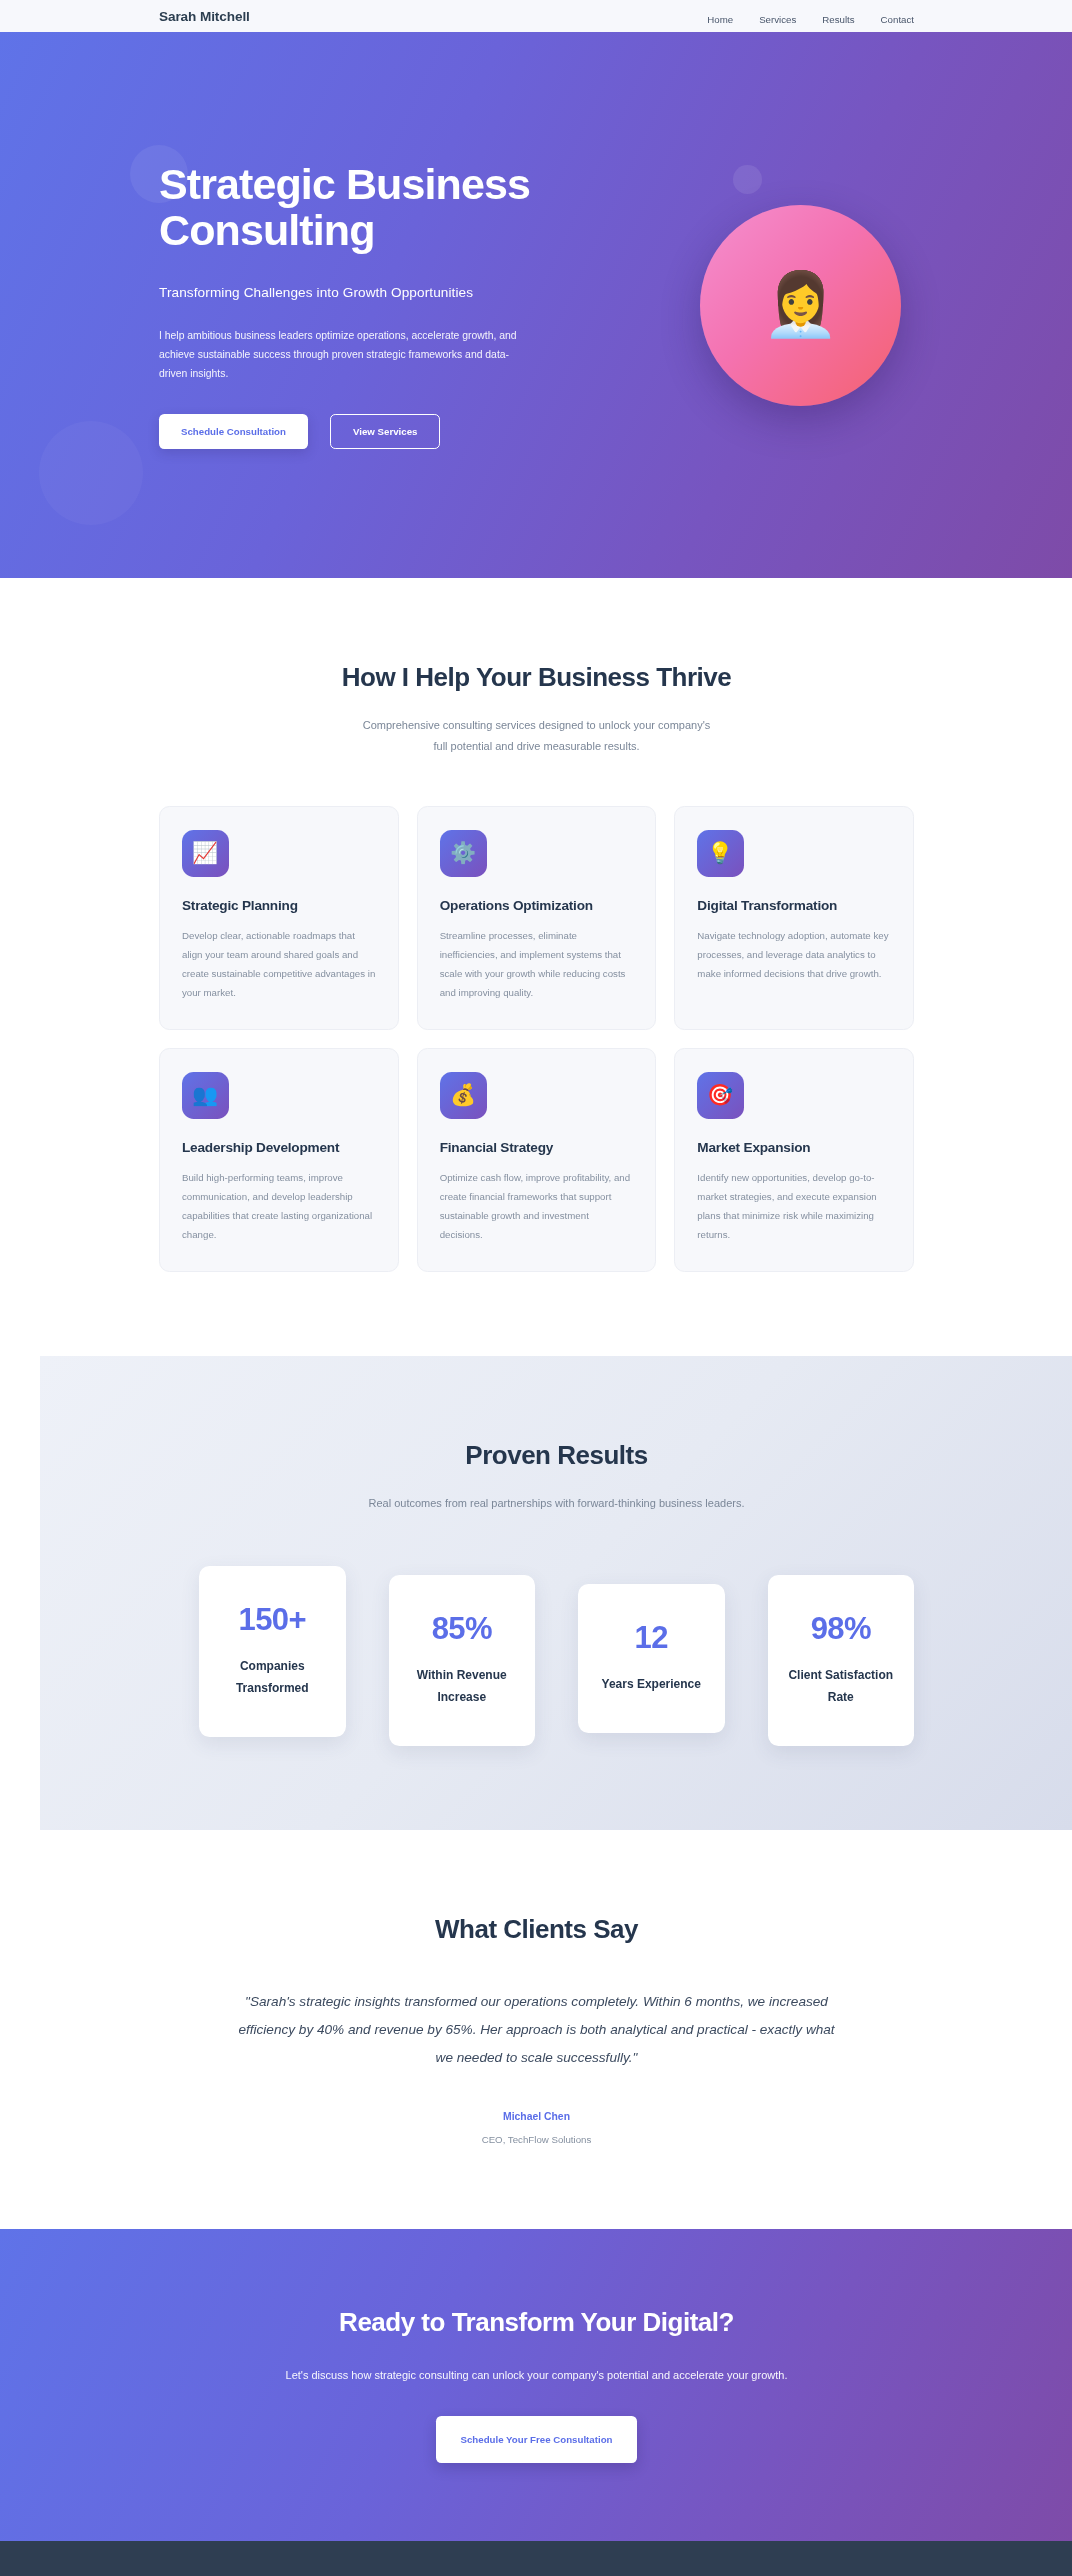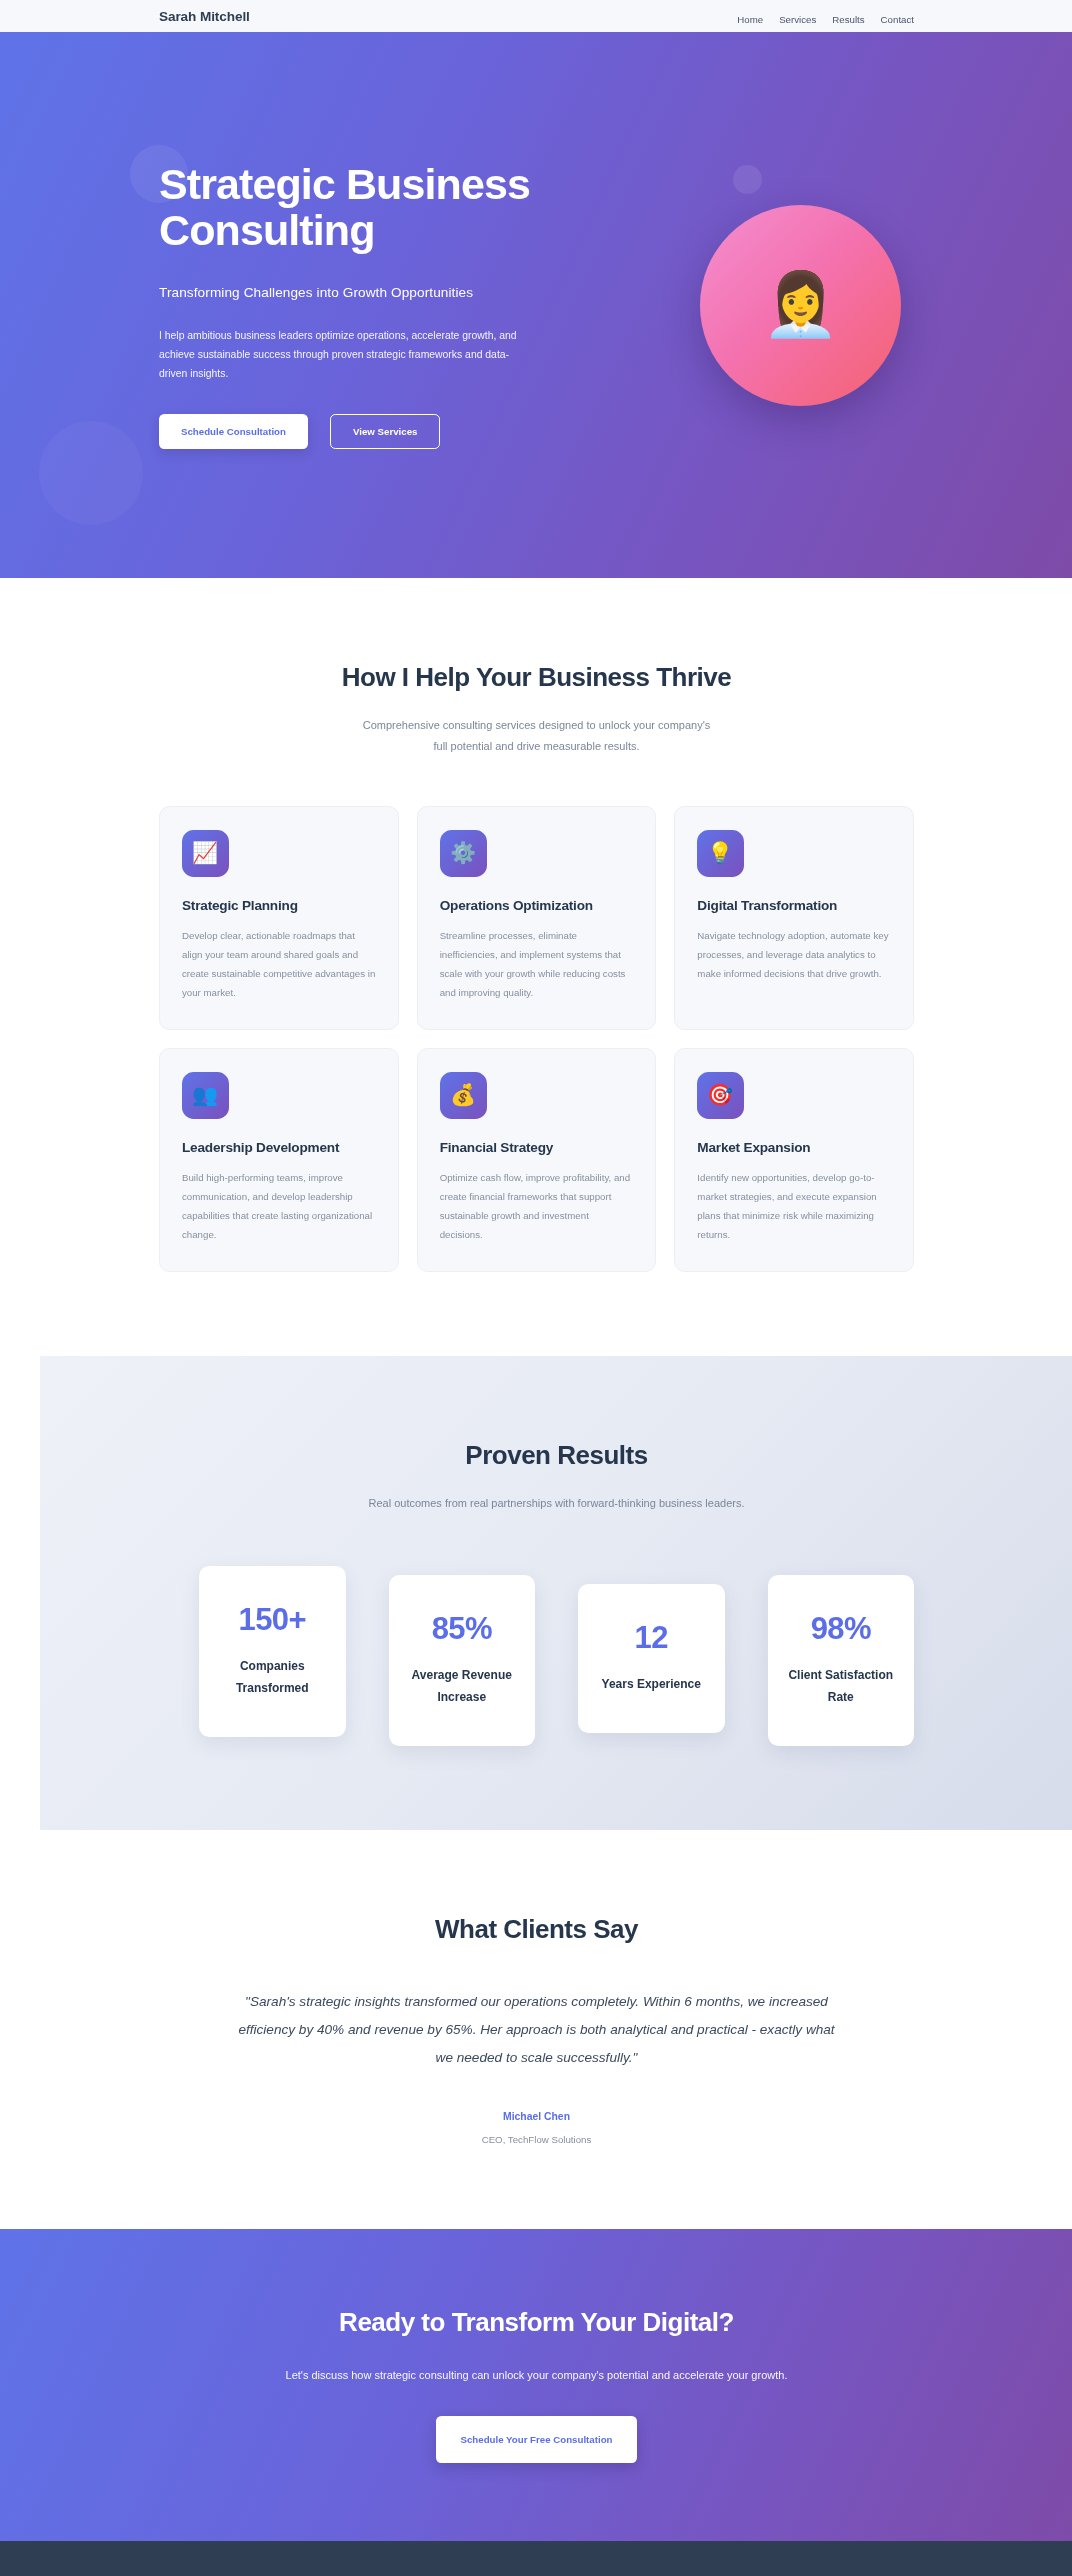--- a/index.html
+++ b/index.html
@@ -20,21 +20,21 @@
     align-items:center;
     justify-content:space-between;
     padding:0 159px;
   }
   .brand {
     font-size:13.6px;
     font-weight:bold;
     color:#2c3e50;
     letter-spacing:-0.1px;
   }
-  .nav-links { display:flex; gap:16px;margin-top:6px; }
+  .nav-links { display:flex; gap:26px;margin-top:6px; }
   .nav-link {
     font-size:9.7px;
     color:#49566b;
     text-decoration:none;
     cursor:pointer;
   }
 
   
   .hero {
     height:546px;
@@ -367,21 +367,21 @@
   <div class="section results">
     <div class="section-title">Proven Results</div>
     <div class="section-sub">Real outcomes from real partnerships with forward-thinking business leaders.</div>
     <div class="stats-grid">
       <div class="stat-card offset-a">
         <div class="stat-value">150+</div>
         <div class="stat-label">Companies Transformed</div>
       </div>
       <div class="stat-card offset-b">
         <div class="stat-value">85%</div>
-        <div class="stat-label">Average Revenue Increase</div>
+        <div class="stat-label">Within Revenue Increase</div>
       </div>
       <div class="stat-card offset-c">
         <div class="stat-value">12</div>
         <div class="stat-label">Years Experience</div>
       </div>
       <div class="stat-card offset-d">
         <div class="stat-value">98%</div>
         <div class="stat-label">Client Satisfaction Rate</div>
       </div>
     </div>

